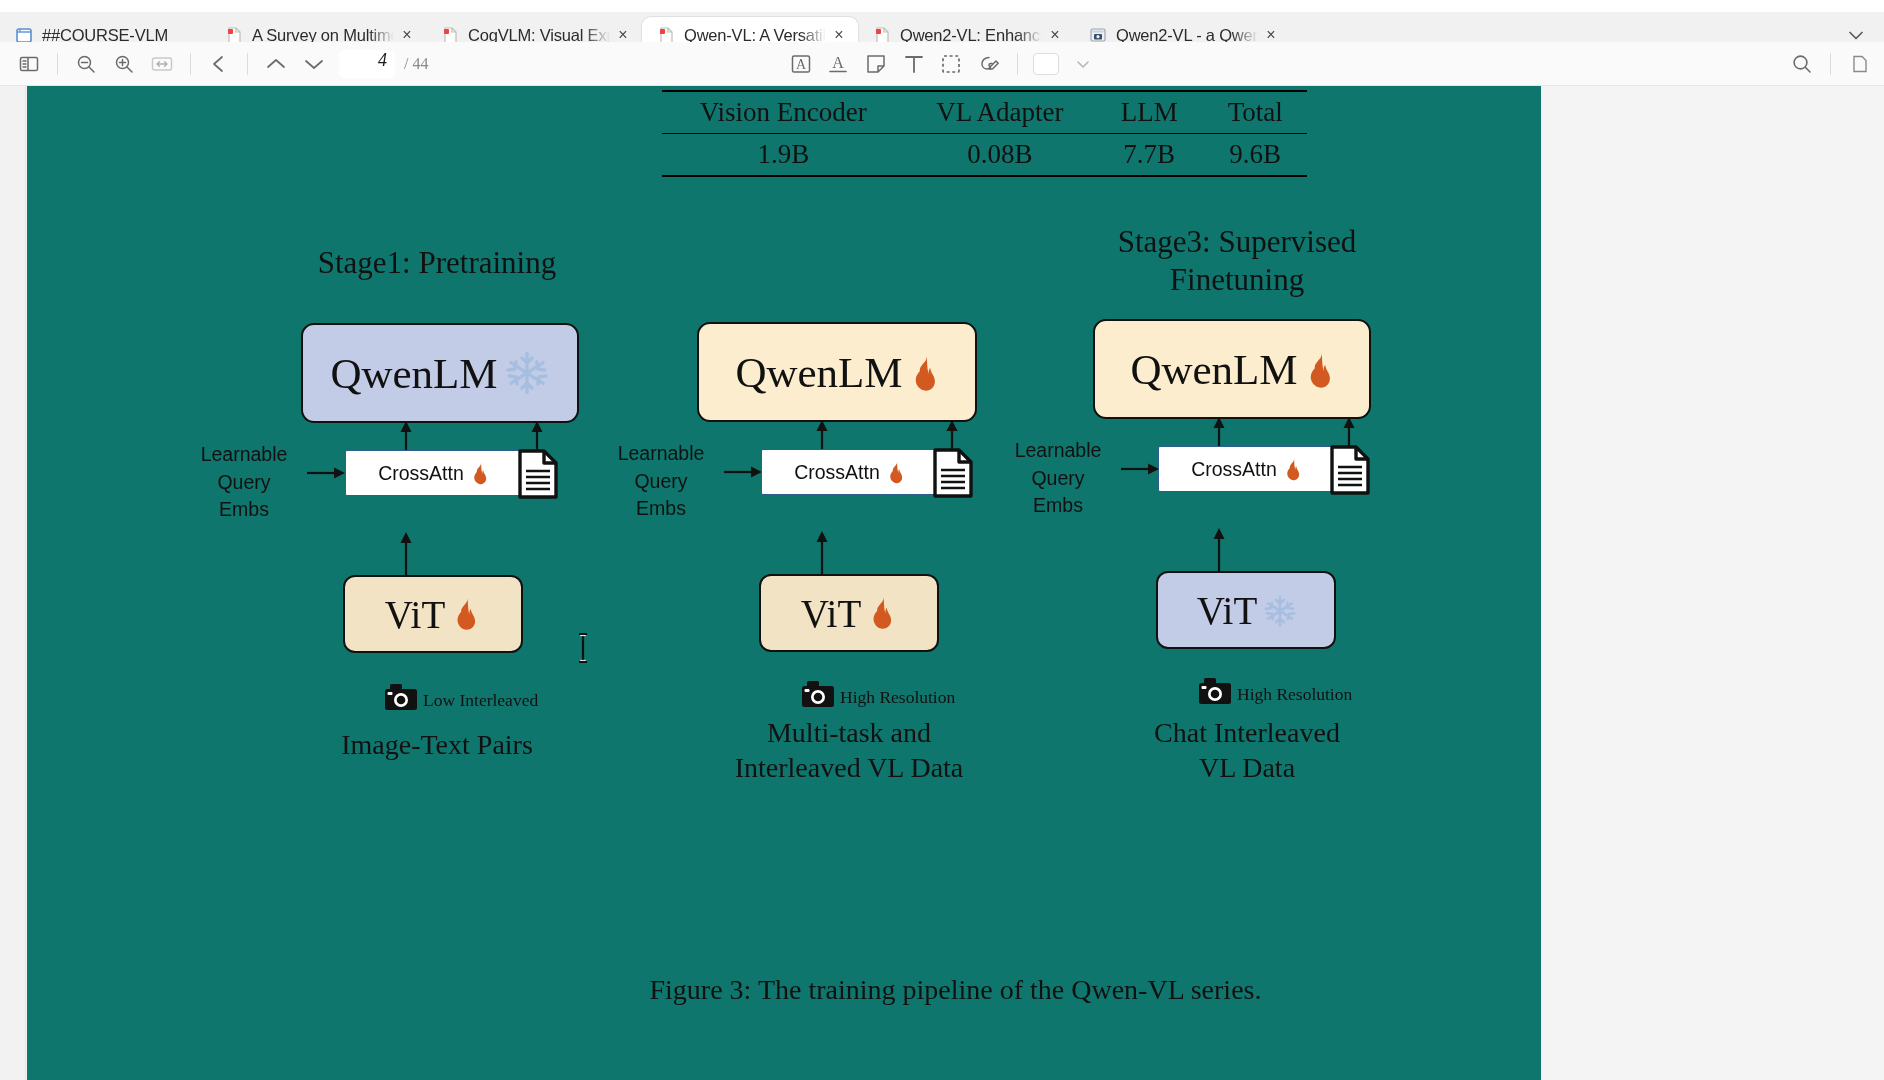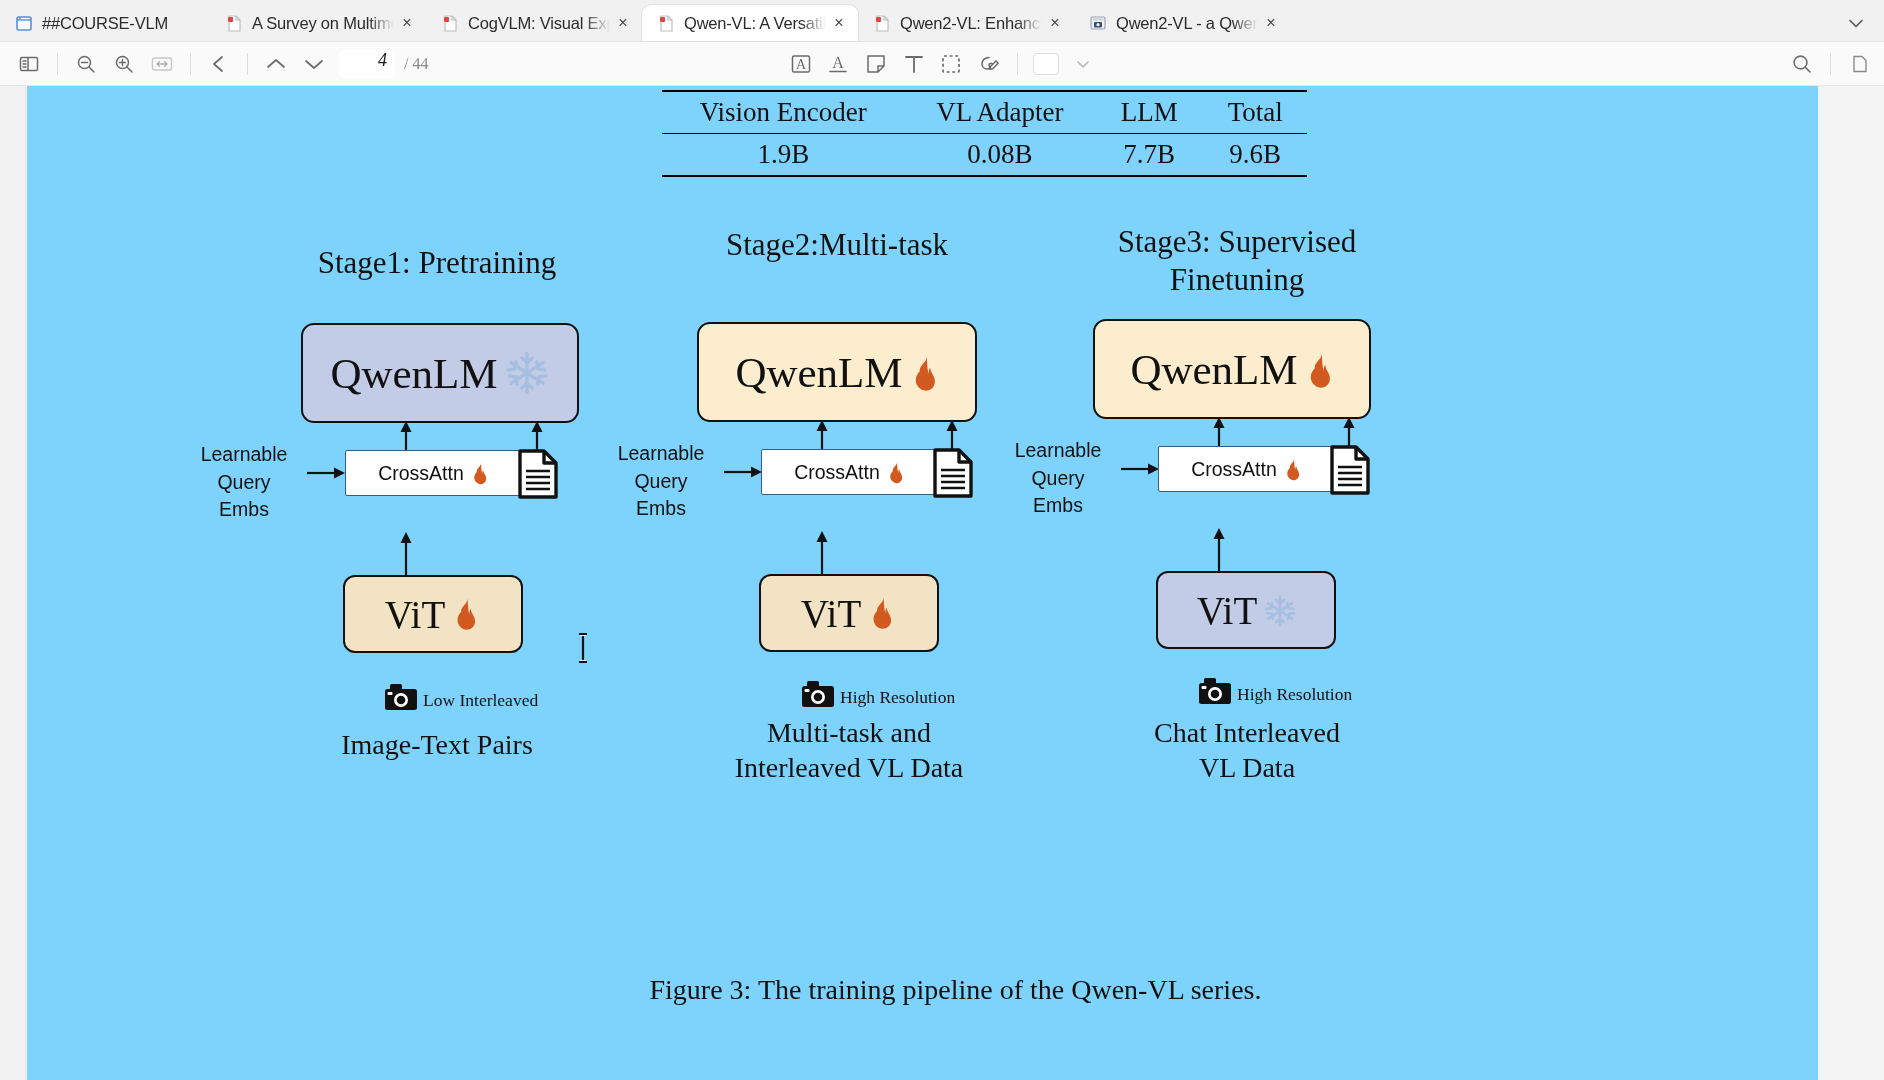--- a/index.html
+++ b/index.html
@@ -5,21 +5,21 @@
   * { box-sizing: border-box; margin: 0; padding: 0; }
   html, body {
     width: 1884px; height: 1080px;
     font-family: "Liberation Sans", sans-serif;
     background: #ffffff;
     overflow: hidden;
   }
 
   
   #tabbar {
-    position: absolute; left: 0; top: 0; width: 1884px; height: 42px;
+    position: absolute; left: 0; top: 12px; width: 1884px; height: 42px;
     background: #f1f1f1;
     display: flex; align-items: flex-end;
     border-bottom: 1px solid #e2e2e2;
   }
   .tab {
     height: 36px;
     display: flex; align-items: center;
     padding: 0 10px 0 14px;
     font-size: 16px; color: #2b2b2b;
     white-space: nowrap; overflow: hidden;
@@ -96,22 +96,22 @@
   #viewport {
     position: absolute; left: 0; top: 86px; width: 1884px; height: 994px;
     background: #f4f4f4;
     overflow: hidden;
   }
   #gutter {
     position: absolute; left: 0; top: 0; width: 26px; height: 994px;
     background: #f2f2f2; border-right: 1px solid #e4e4e4;
   }
   #page {
-    position: absolute; left: 27px; top: 0; width: 1791px; height: 994px;
-    background: #7dd3fc;
+    position: absolute; left: 27px; top: 0; width: 1514px; height: 994px;
+    background: #0f766e;
   }
 
   #param-table {
     position: absolute; left: 635px; top: 4px; width: 645px;
     border-collapse: collapse;
   }
   #param-table th, #param-table td {
     font-family: "Liberation Serif", serif;
     font-size: 27px; font-weight: 400; color: #111;
     text-align: center; padding: 5px 12px;
@@ -500,21 +500,20 @@
               <rect x="2.5" y="8" width="5" height="3" rx="1" fill="#fff"></rect>
             </svg>
         </span>
         <div class="res-label" style="left:226px; top:604px;">Low Interleaved</div>
 
         <div class="data-label" style="left:75px; top:642px;">Image-Text Pairs</div>
       </div>
 
       <div class="stage" style="left:570px; width:480px;">
         <div class="stage-title" style="top:140px;">
-          <div>Stage2:Multi-task</div>
         </div>
 
         <div class="node node-llm" style="left:100px; top:236px; width:280px; background:#fbedcd;">
           <span class="node-text">QwenLM</span>
           <span class="fire">
             <svg viewBox="0 0 24 28" width="32" height="37">
                 <path d="M13.4 1C13.4 6 8 7.2 8 12c0 1.6 0.7 2.8 1.7 3.5C8.7 14.6 8.4 13 9 11.4c-2.4 2.2-4 4.7-4 7.6C5 23 8.3 27 12.6 27c4 0 6.9-3.2 6.9-7 0-4.4-3.3-6.4-3.6-10.4-1.2 1.6-1.3 3.4-0.8 5-1.2-2.4-1.4-5.6-1.7-13.6z" fill="#d2591f"></path>
               </svg>
           </span>
         </div>

